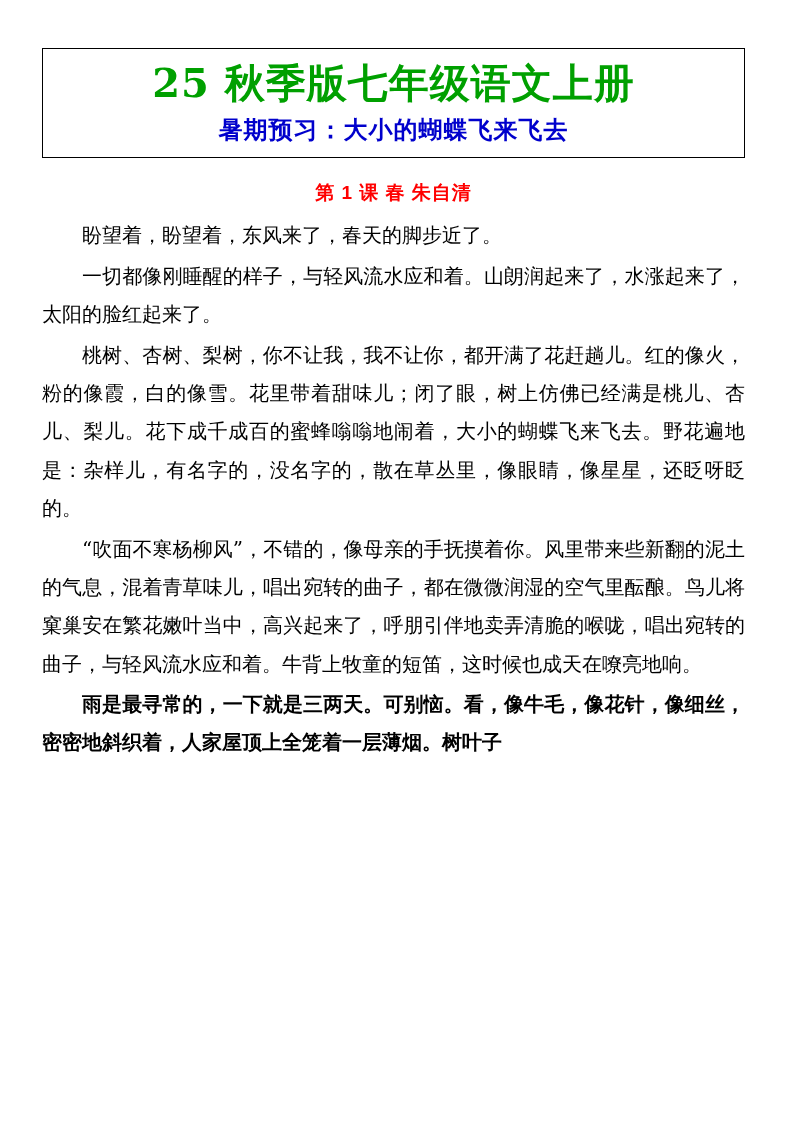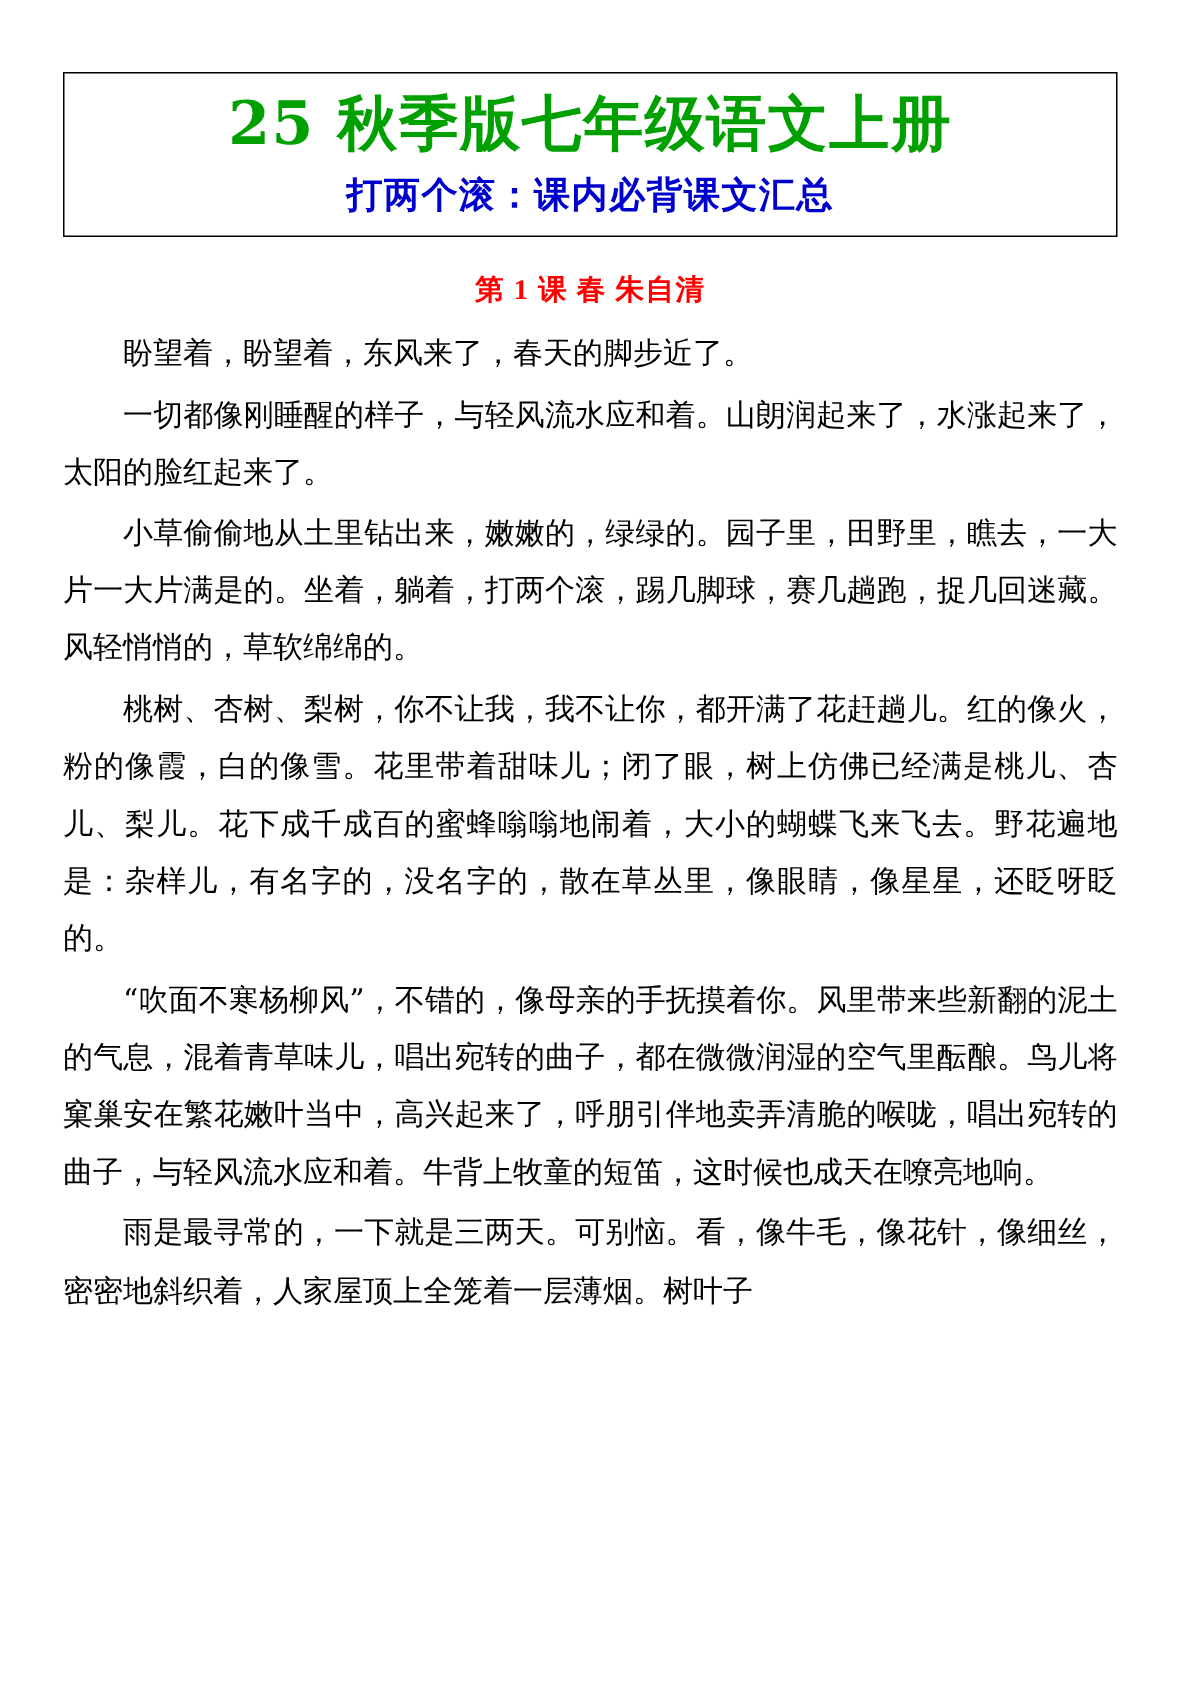--- a/index.html
+++ b/index.html
@@ -42,56 +42,56 @@
     font-size: 24px;
     line-height: 1.3;
     color: #0000cc;
     margin-top: 8px;
     letter-spacing: 1px;
     white-space: nowrap;
   }
   .lesson-heading {
     text-align: center;
     color: #ff0000;
-    font-family: Liberation Serif, serif;
+    font-family: Liberation Sans, sans-serif;
     font-weight: bold;
     font-size: 19px;
     margin: 22px 0 10px 0;
     letter-spacing: 1px;
   }
   .body-text {
     font-family: "DejaVu Serif", serif;
     font-size: 20px;
     line-height: 1.92;
     text-align: justify;
     text-justify: inter-ideograph;
     color: #000000;
   }
   .body-text p {
     margin: 0 0 2px 0;
     text-indent: 2em;
   }
   .body-text p.tight {
     margin-bottom: 16px;
+    font-weight: bold;
   }
 </style>
 </head>
 <body>
 
 <div class="page">
 
   <div class="title-box">
     <div class="title-main">25 秋季版七年级语文上册</div>
-    <div class="title-sub">打两个滚：课内必背课文汇总</div>
+    <div class="title-sub">暑期预习：大小的蝴蝶飞来飞去</div>
   </div>
 
   <div class="lesson-heading">第 1 课 春  朱自清</div>
 
   <div class="body-text">
     <p>盼望着，盼望着，东风来了，春天的脚步近了。</p>
     <p>一切都像刚睡醒的样子，与轻风流水应和着。山朗润起来了，水涨起来了，太阳的脸红起来了。</p>
-    <p>小草偷偷地从土里钻出来，嫩嫩的，绿绿的。园子里，田野里，瞧去，一大片一大片满是的。坐着，躺着，打两个滚，踢几脚球，赛几趟跑，捉几回迷藏。风轻悄悄的，草软绵绵的。</p>
     <p>桃树、杏树、梨树，你不让我，我不让你，都开满了花赶趟儿。红的像火，粉的像霞，白的像雪。花里带着甜味儿；闭了眼，树上仿佛已经满是桃儿、杏儿、梨儿。花下成千成百的蜜蜂嗡嗡地闹着，大小的蝴蝶飞来飞去。野花遍地是：杂样儿，有名字的，没名字的，散在草丛里，像眼睛，像星星，还眨呀眨的。</p>
     <p>“吹面不寒杨柳风”，不错的，像母亲的手抚摸着你。风里带来些新翻的泥土的气息，混着青草味儿，唱出宛转的曲子，都在微微润湿的空气里酝酿。鸟儿将窠巢安在繁花嫩叶当中，高兴起来了，呼朋引伴地卖弄清脆的喉咙，唱出宛转的曲子，与轻风流水应和着。牛背上牧童的短笛，这时候也成天在嘹亮地响。</p>
     <p class="tight">雨是最寻常的，一下就是三两天。可别恼。看，像牛毛，像花针，像细丝，密密地斜织着，人家屋顶上全笼着一层薄烟。树叶子</p>
   </div>
 
 </div>
 
 </body></html>

